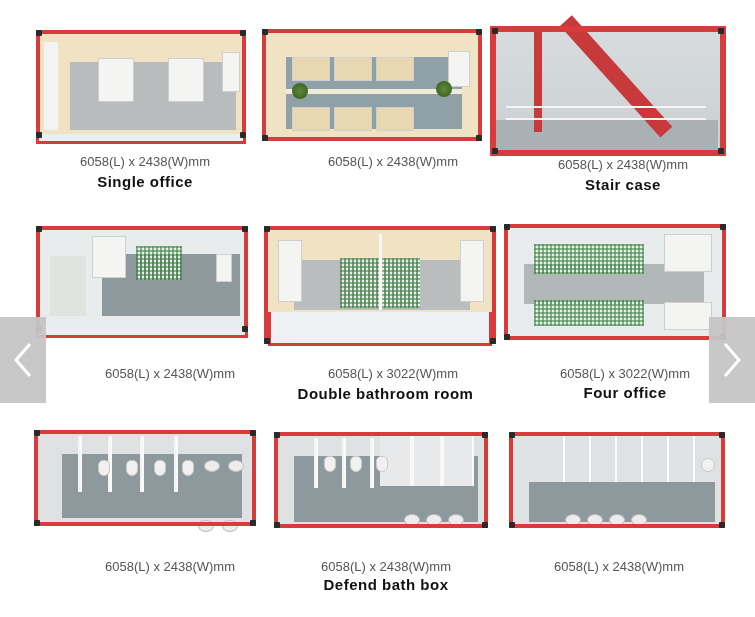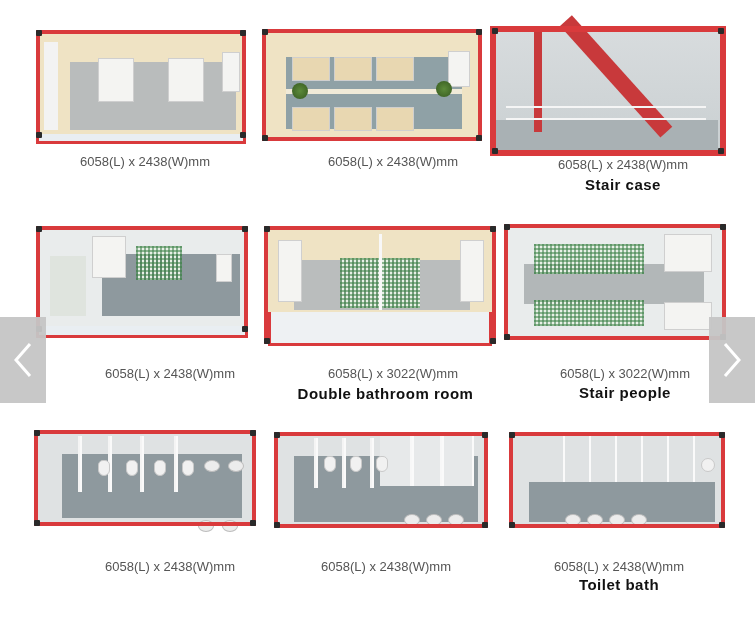--- a/index.html
+++ b/index.html
@@ -38,20 +38,21 @@
     <div class="desk" style="left:132px;top:28px;width:34px;height:42px;"></div>
     <div class="desk" style="left:186px;top:22px;width:16px;height:38px;"></div>
     <div class="frame" style="inset:0;"></div>
     <div class="bottom-panel" style="left:0;top:104px;width:210px;height:10px;"></div>
     <div class="corner" style="left:0;top:0;"></div>
       <div class="corner" style="right:0;top:0;"></div>
     <div class="corner" style="left:0;bottom:0;"></div>
       <div class="corner" style="right:0;bottom:0;"></div>
   </div>
   <div class="dims" style="left:0;width:230px;top:128px;">6058(L) x 2438(W)mm</div>
+  <div class="title" style="left:0;width:230px;top:147px;">Single office</div>
 </div>
 
 <div class="cell" style="left:258px;top:26px;width:240px;height:170px;">
   <div class="box" style="left:4px;top:3px;width:220px;height:112px;">
     <div class="interior" style="background:#efe3c4;"></div>
     <div class="floor" style="left:24px;top:28px;width:176px;height:72px;background:#8fa1a6;"></div>
     <div class="wall-side" style="left:24px;top:60px;width:176px;height:5px;background:#f0ead8;"></div>
     <div class="desk" style="left:30px;top:28px;width:36px;height:22px;background:#e8d7b1;"></div>
     <div class="desk" style="left:72px;top:28px;width:36px;height:22px;background:#e8d7b1;"></div>
     <div class="desk" style="left:114px;top:28px;width:36px;height:22px;background:#e8d7b1;"></div>
@@ -133,21 +134,21 @@
     <div class="bed" style="left:30px;top:76px;width:110px;height:26px;"></div>
     <div class="desk" style="left:160px;top:10px;width:46px;height:36px;"></div>
     <div class="desk" style="left:160px;top:78px;width:46px;height:26px;"></div>
     <div class="frame" style="inset:0;"></div>
     <div class="corner" style="left:0;top:0;"></div>
       <div class="corner" style="right:0;top:0;"></div>
     <div class="corner" style="left:0;bottom:0;"></div>
       <div class="corner" style="right:0;bottom:0;"></div>
   </div>
   <div class="dims" style="left:0;width:250px;top:142px;">6058(L) x 3022(W)mm</div>
-  <div class="title" style="left:0;width:250px;top:160px;">Stair people</div>
+  <div class="title" style="left:0;width:250px;top:160px;">Four office</div>
 </div>
 
 <div class="cell" style="left:30px;top:430px;width:230px;height:180px;">
   <div class="box" style="left:4px;top:0px;width:222px;height:96px;">
     <div class="interior" style="background:#dfe2e3;"></div>
     <div class="floor" style="left:28px;top:24px;width:180px;height:64px;background:#8e999e;"></div>
     <div class="stall" style="left:44px;top:6px;width:2px;height:56px;background:#f4f4f4;"></div>
     <div class="stall" style="left:74px;top:6px;width:2px;height:56px;background:#f4f4f4;"></div>
     <div class="stall" style="left:106px;top:6px;width:2px;height:56px;background:#f4f4f4;"></div>
     <div class="stall" style="left:140px;top:6px;width:2px;height:56px;background:#f4f4f4;"></div>
@@ -184,20 +185,21 @@
     <div class="sink" style="left:130px;top:82px;"></div>
     <div class="sink" style="left:152px;top:82px;"></div>
     <div class="sink" style="left:174px;top:82px;"></div>
     <div class="frame" style="inset:0;"></div>
     <div class="corner" style="left:0;top:0;"></div>
       <div class="corner" style="right:0;top:0;"></div>
     <div class="corner" style="left:0;bottom:0;"></div>
       <div class="corner" style="right:0;bottom:0;"></div>
   </div>
   <div class="dims" style="left:26px;width:180px;top:129px;">6058(L) x 2438(W)mm</div>
+  <div class="title" style="left:16px;width:200px;top:146px;">Defend bath box</div>
 </div>
 
 <div class="cell" style="left:505px;top:430px;width:250px;height:180px;">
   <div class="box" style="left:4px;top:2px;width:216px;height:96px;">
     <div class="interior" style="background:#dfe2e3;"></div>
     <div class="floor" style="left:20px;top:50px;width:186px;height:40px;background:#8e999e;"></div>
     <div class="stall" style="left:30px;top:4px;width:24px;height:46px;"></div>
     <div class="stall" style="left:56px;top:4px;width:24px;height:46px;"></div>
     <div class="stall" style="left:82px;top:4px;width:24px;height:46px;"></div>
     <div class="stall" style="left:108px;top:4px;width:24px;height:46px;"></div>
@@ -208,21 +210,20 @@
     <div class="sink" style="left:78px;top:82px;"></div>
     <div class="sink" style="left:100px;top:82px;"></div>
     <div class="sink" style="left:122px;top:82px;"></div>
     <div class="frame" style="inset:0;"></div>
     <div class="corner" style="left:0;top:0;"></div>
       <div class="corner" style="right:0;top:0;"></div>
     <div class="corner" style="left:0;bottom:0;"></div>
       <div class="corner" style="right:0;bottom:0;"></div>
   </div>
   <div class="dims" style="left:24px;width:180px;top:129px;">6058(L) x 2438(W)mm</div>
-  <div class="title" style="left:24px;width:180px;top:146px;">Toilet bath</div>
 </div>
 
 <div class="arrow" style="left:0;top:317px;">
   <svg viewBox="0 0 22 36">
     <polyline points="18,2 4,18 18,34" fill="none" stroke="#ffffff" stroke-width="3"></polyline>
   </svg>
 </div>
 <div class="arrow" style="left:709px;top:317px;">
   <svg viewBox="0 0 22 36">
     <polyline points="4,2 18,18 4,34" fill="none" stroke="#ffffff" stroke-width="3"></polyline>

